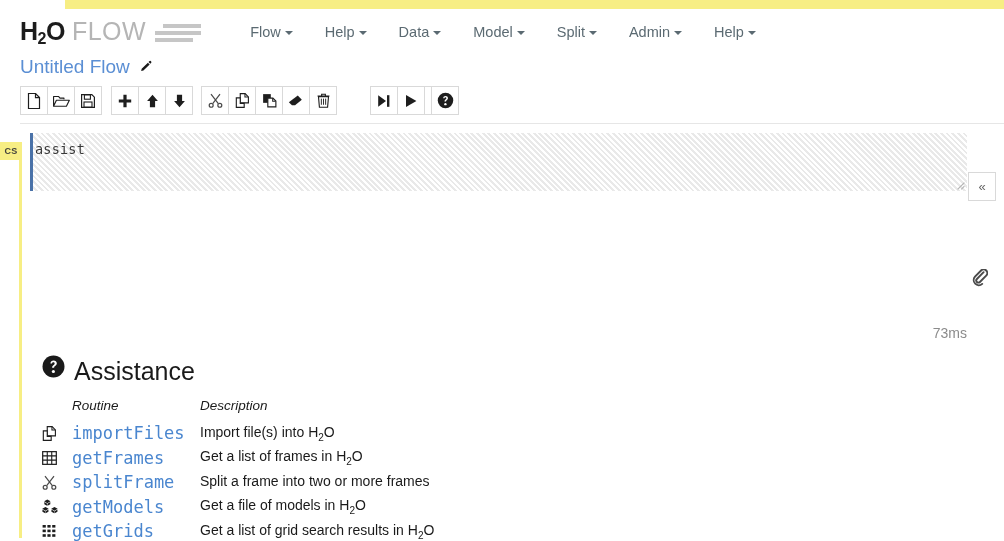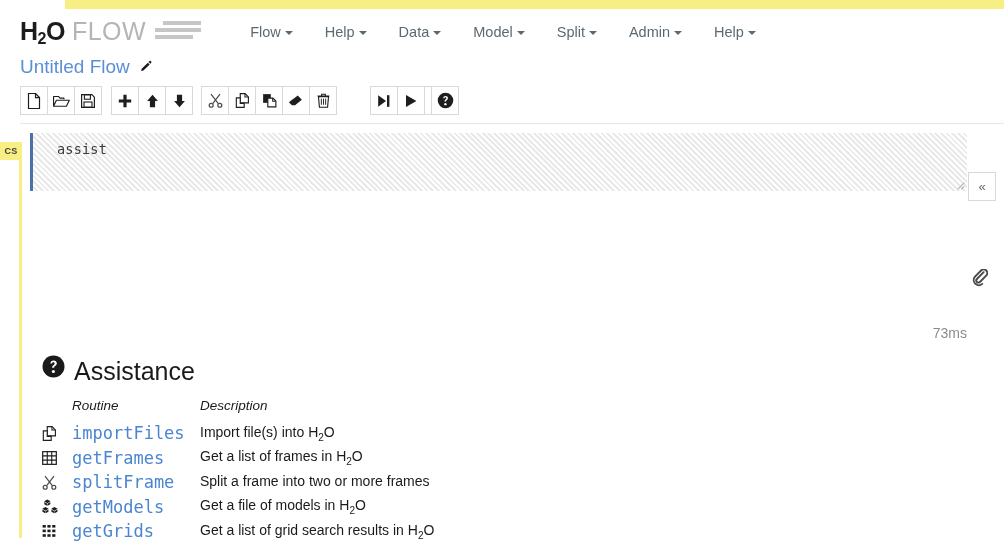--- a/index.html
+++ b/index.html
@@ -22,21 +22,21 @@
   
   #masthead {
     position: absolute;
     left: 0; top: 9px; right: 0;
     height: 45px;
     display: flex;
     align-items: center;
   }
   #brand {
     display: flex;
-    align-items: flex-start;
+    align-items: center;
     margin-left: 20px;
   }
   .brand-h2o {
     font-size: 25px;
     font-weight: bold;
     color: #1c1c1c;
     letter-spacing: -0.5px;
     line-height: 1;
   }
   .brand-h2o sub {
@@ -174,21 +174,21 @@
     background-image: repeating-linear-gradient(
       45deg,
       #ffffff 0px, #ffffff 2px,
       #e9e9e9 2px, #e9e9e9 4px);
     overflow: hidden;
   }
   #cell-code {
     font-family: "DejaVu Sans Mono", "Liberation Mono", monospace;
     font-size: 13.5px;
     color: #3a3a3a;
-    padding: 8px 0 0 24px;
+    padding: 8px 0 0 2px;
     letter-spacing: 0.2px;
   }
   #resize-grip {
     position: absolute;
     right: 2px; bottom: 2px;
     width: 13px; height: 13px;
   }
   #clip-icon {
     position: absolute;
     left: 972px; top: 136px;

